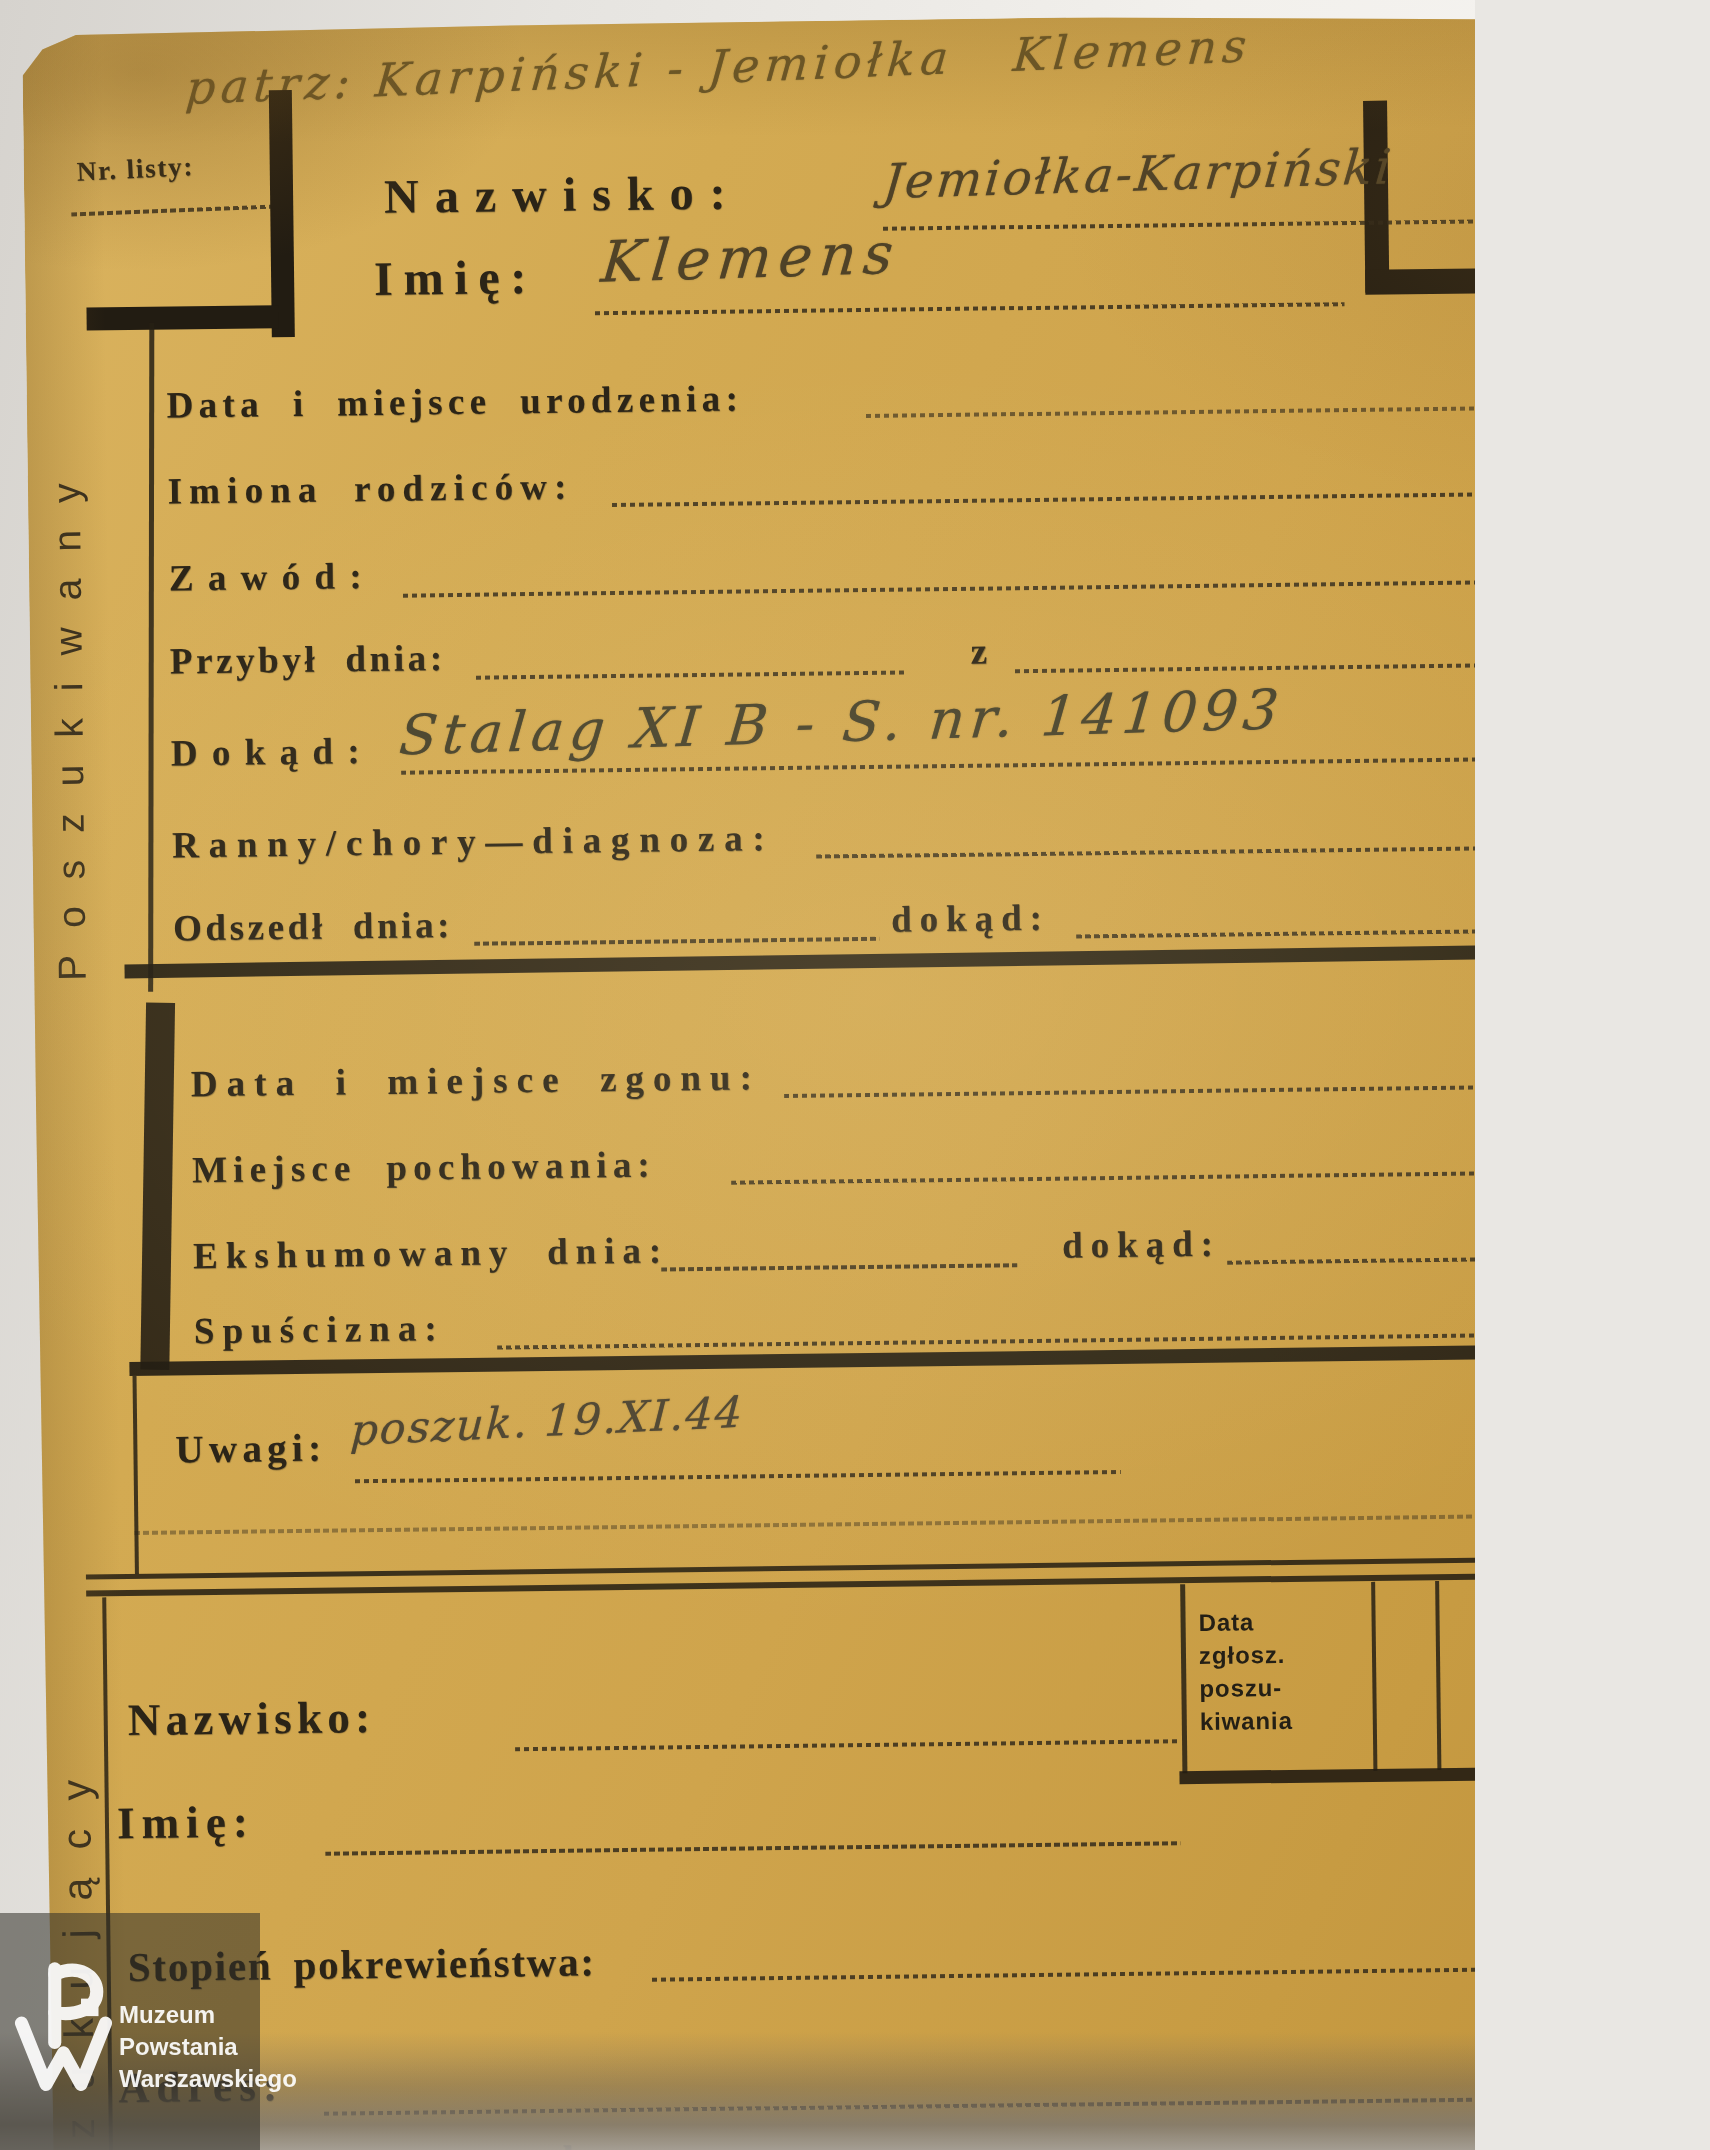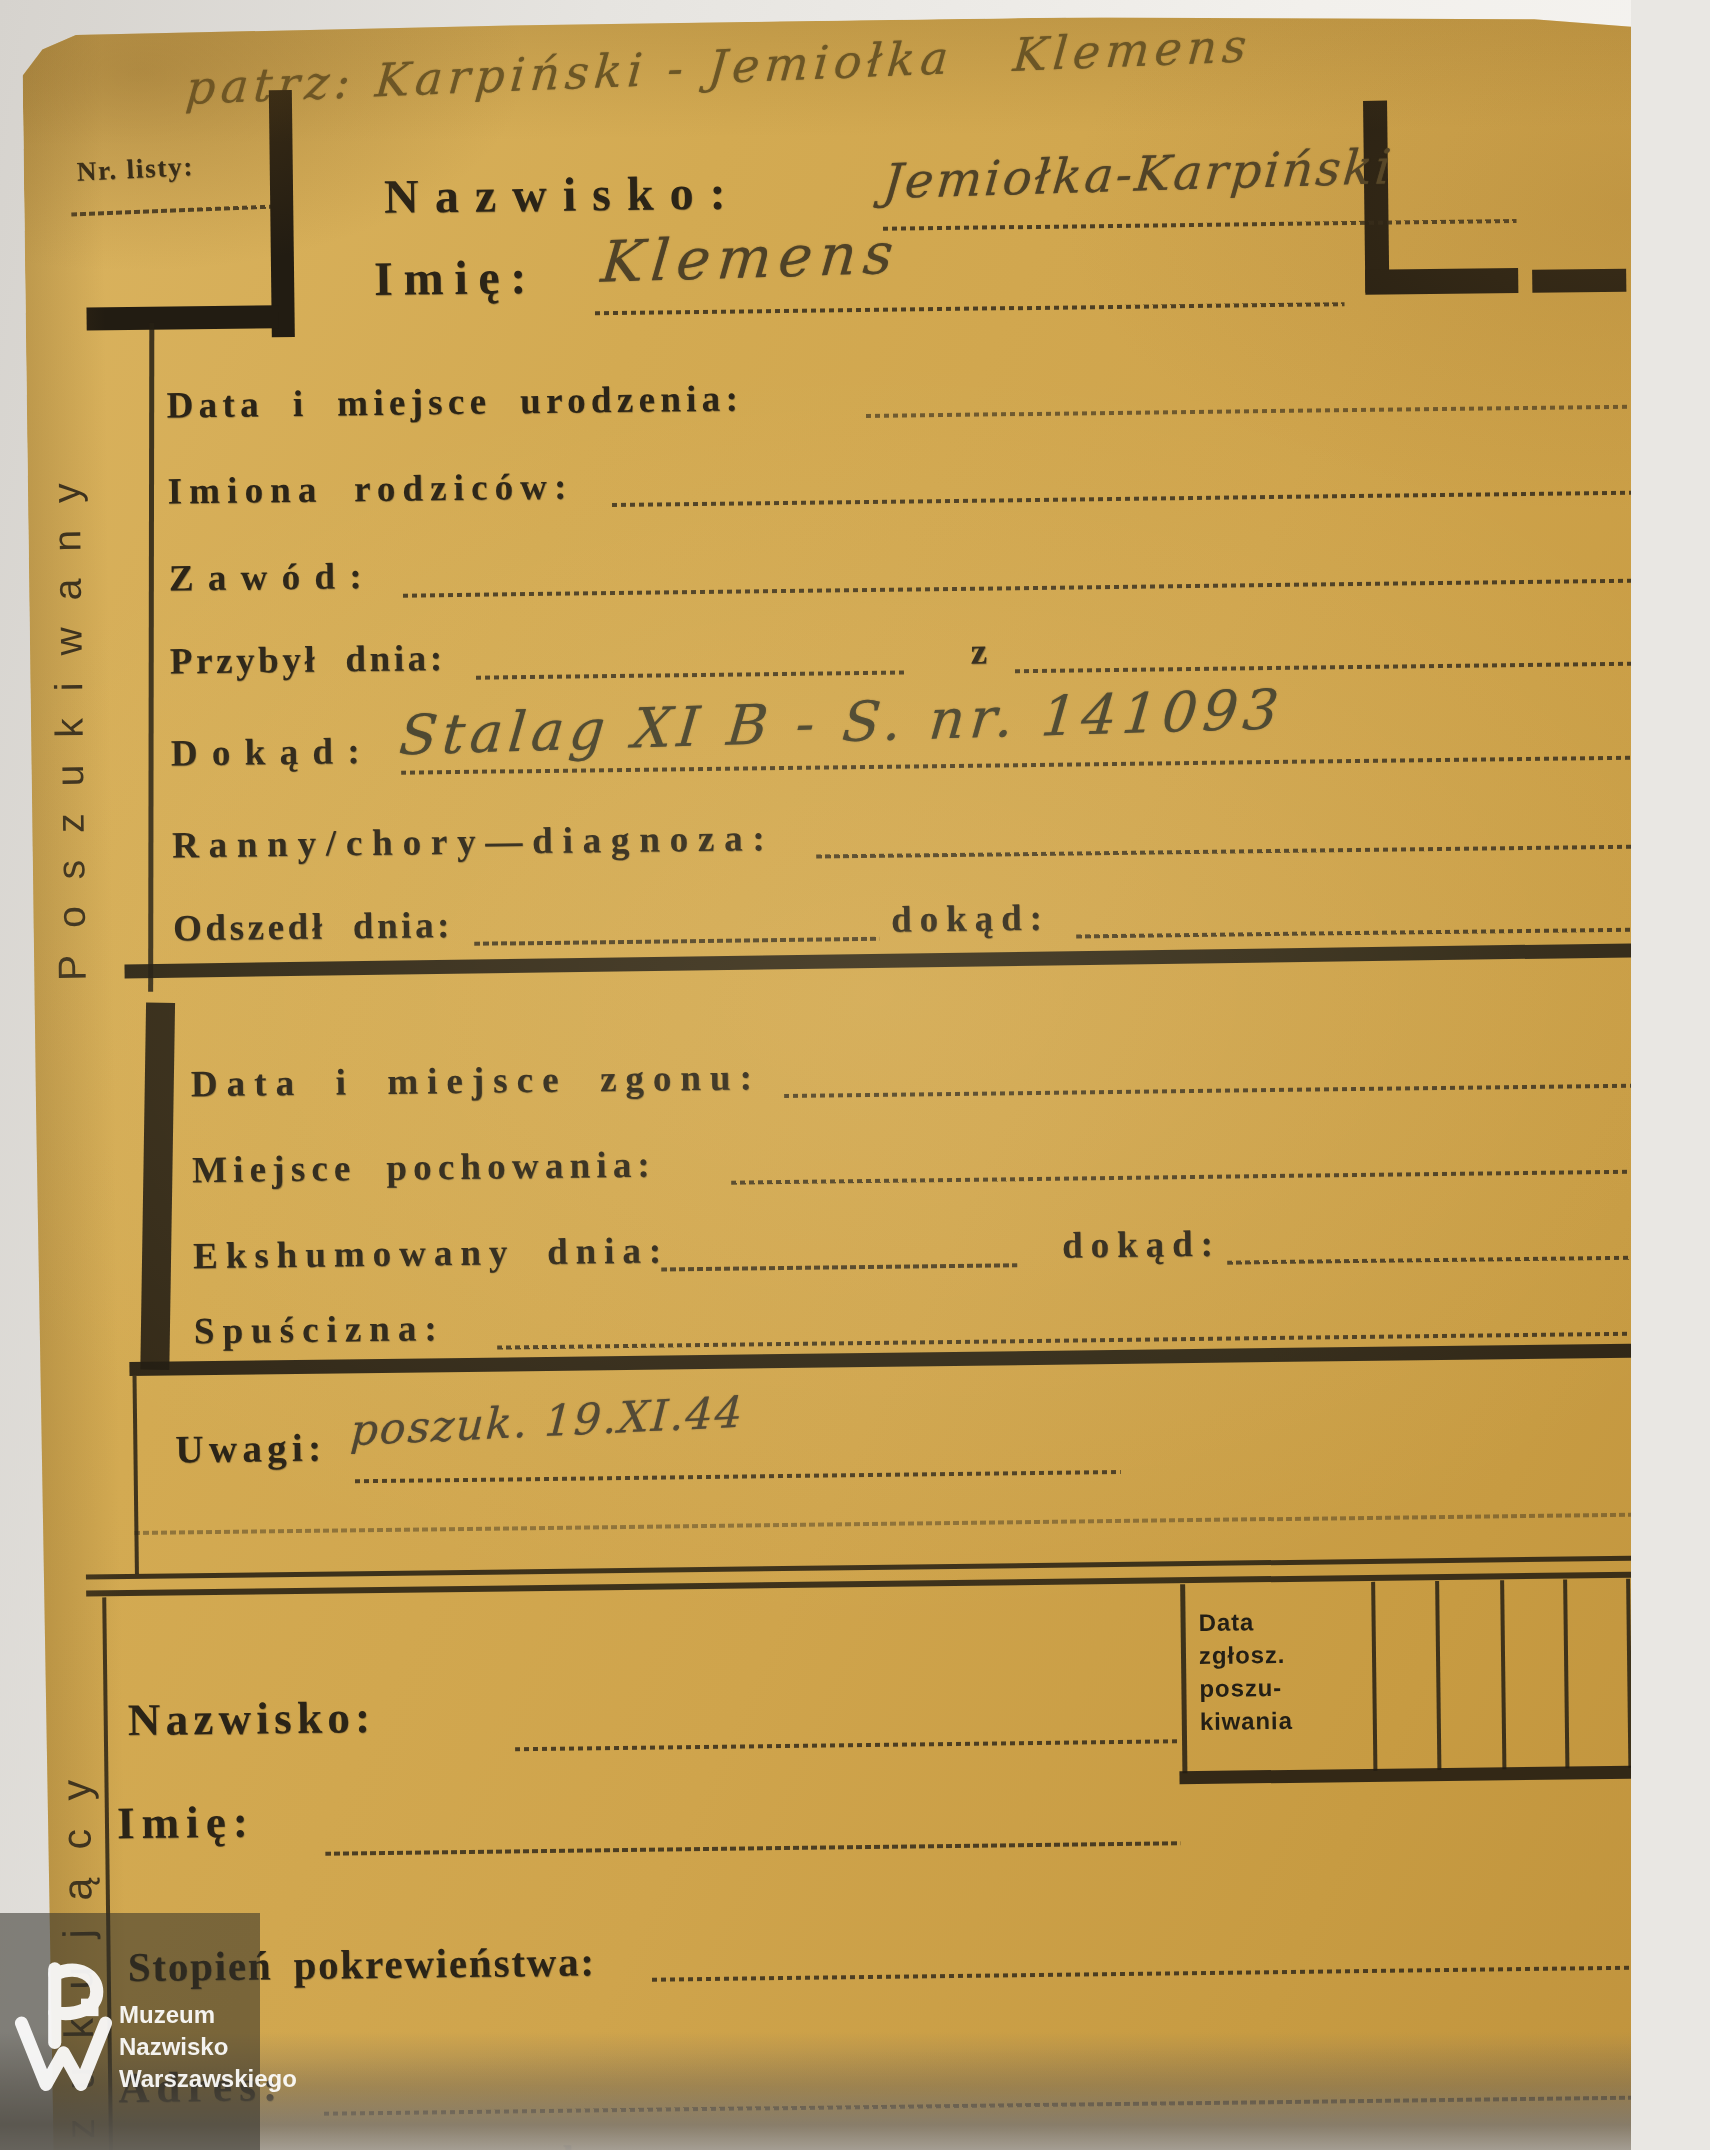--- a/index.html
+++ b/index.html
@@ -1,16 +1,16 @@
 <!DOCTYPE html>
 <html style="font-size:14.3px"><head>
 <meta charset="utf-8">
 <style>
   html,body{margin:0;padding:0;background:#e9e7e3;}
-  .stage{position:relative;width:1631px;height:2150px;overflow:hidden;
+  .stage{position:relative;width:1475px;height:2150px;overflow:hidden;
          background:linear-gradient(100deg,#d6d3ce 0%,#e6e4e0 30%,#f2f0ec 65%,#f6f4f1 100%);
          font-family:"Liberation Serif",serif;}
   .paper{position:absolute;left:22px;top:19.6px;width:1680px;height:2165px;
          transform:rotate(-0.7deg);transform-origin:50% 0;
          background:linear-gradient(115deg,#dab35f 0%,#d3aa52 28%,#cfa44c 55%,#c79b42 80%,#bf923c 100%);
          box-shadow:0 10.7px 40px rgba(60,50,30,.45);
          clip-path:polygon(0% 2.1%,1.2% 0.9%,3.2% 0.25%,30% 0.05%,62% 0%,90% 0.35%,96.5% 0.8%,99.2% 1.8%,100% 3.6%,99.85% 40%,99.6% 100%,0.35% 100%,0.05% 50%);}
   .shading{position:absolute;inset:0;pointer-events:none;
      background:
        radial-gradient(ellipse 552px 285px at 7% 2%,rgba(120,85,30,.35),transparent 70%),
@@ -167,19 +167,19 @@
 
   <div class="watermark">
     <svg style="position:absolute;left:10.7px;top:43px;opacity:.92;" width="105" height="143" viewBox="0 0 120 150">
       <path d="M50 8 L50 92" stroke="#ffffff" stroke-width="15" stroke-linecap="round" fill="none"></path>
       <path d="M50 14 C78 2 98 16 98 34 C98 54 74 62 50 58" stroke="#ffffff" stroke-width="15" stroke-linecap="round" fill="none"></path>
       <rect x="80" y="42" width="20" height="20" fill="#ffffff"></rect>
       <path d="M12 70 L40 140 L60 104 L80 140 L108 70" stroke="#ffffff" stroke-width="15" stroke-linejoin="round" stroke-linecap="round" fill="none"></path>
     </svg>
     <div class="wm-text">
       <div>Muzeum</div>
-      <div>Nazwisko</div>
+      <div>Powstania</div>
       <div>Warszawskiego</div>
     </div>
   </div>
 
 </div>
 
 
 </body></html>

